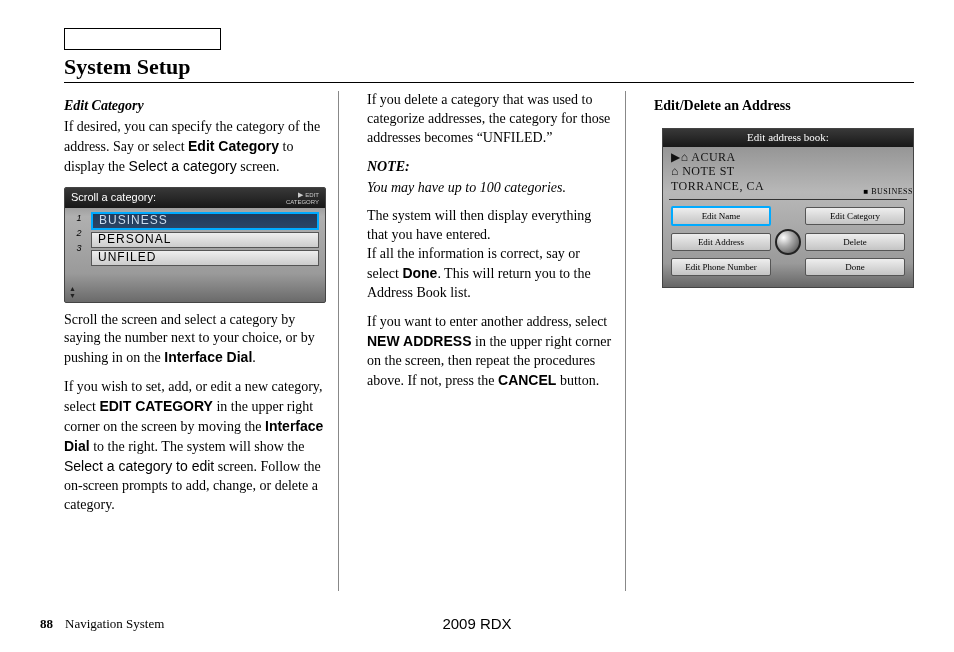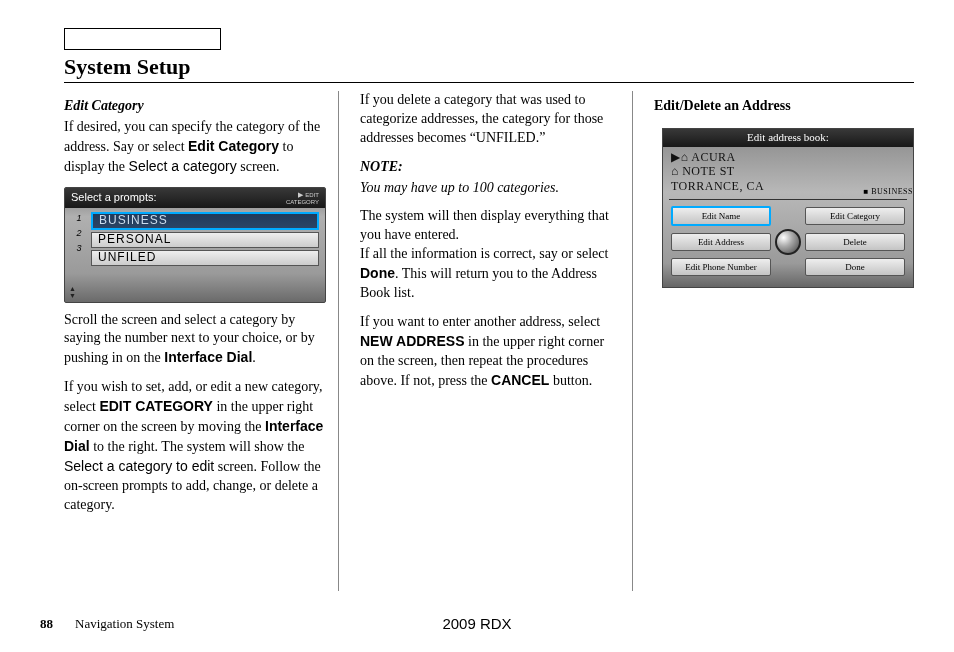--- a/index.html
+++ b/index.html
@@ -1,30 +1,30 @@
 <!DOCTYPE html>
 <html><head>
 <meta charset="utf-8">
 <style>
 body{margin:0;font-family:"Times New Roman",Times,serif;background:#fff;color:#000}
 .page{width:954px;height:652px;position:relative;box-sizing:border-box;padding:28px 40px 0 64px}
 .topbox{border:1.5px solid #000;width:155px;height:20px;margin-bottom:4px}
 .title{font-size:22px;font-weight:bold;border-bottom:1.5px solid #000;padding-bottom:2px;margin-bottom:8px}
-.cols{display:flex;gap:9px;height:500px}
+.cols{display:flex;gap:16px;height:500px}
 .col{flex:1;padding:0 12px;font-size:14px;line-height:1.35}
 .col.c1{padding-left:0;border-right:1px solid #888}
 .col.c2{border-right:1px solid #888}
 .col.c3{padding-right:0}
 .subh{font-weight:bold;font-style:italic;font-size:14px;margin:6px 0 2px 0}
 .p{margin:0 0 10px 0}
 .sans{font-family:Arial,Helvetica,sans-serif}
 .bsans{font-family:Arial,Helvetica,sans-serif;font-weight:bold}
 .footer{position:absolute;bottom:20px;left:40px;right:40px;display:flex;justify-content:space-between;align-items:flex-end}
 .pg{font-size:13px}
-.pg b{font-weight:bold;margin-right:22px}
+.pg b{font-weight:bold;margin-right:12px}
 .model{position:absolute;left:50%;transform:translateX(-50%);font-family:Arial,Helvetica,sans-serif;font-size:15px}
 
 .ss1{width:260px;height:114px;background:linear-gradient(#7a7a7a,#b0b0b0 25%,#9a9a9a 75%,#6a6a6a);border:1px solid #444;border-radius:2px;margin:6px 0 8px 0;font-family:Arial,Helvetica,sans-serif;font-size:10px;color:#000;position:relative;overflow:hidden}
 .ss1 .hdr{background:linear-gradient(#383838,#181818);color:#fff;height:20px;display:flex;align-items:center;justify-content:space-between;padding:0 6px;font-size:11px}
 .ss1 .hdr .r{font-size:7px;text-align:right;line-height:1;color:#ccc}
 .ss1 .body{padding:4px 6px;display:flex;gap:4px}
 .ss1 .nums{width:16px;display:flex;flex-direction:column;gap:3px;font-style:italic;font-size:9px;text-align:center}
 .ss1 .rows{flex:1;display:flex;flex-direction:column;gap:2px}
 .ss1 .row{background:linear-gradient(#eee,#ccc);border:1px solid #555;border-radius:0;height:14px;display:flex;align-items:center;padding:0 6px;font-size:12px;letter-spacing:1px}
 .ss1 .row.sel{border:2px solid #0af;background:linear-gradient(#223a5a,#2a4466);color:#cde}
@@ -51,21 +51,21 @@
   <div class="cols">
 
     <div class="col c1">
       <div class="subh">Edit Category</div>
       <p class="p">
         <span>If desired, you can specify the category of the address. Say or select </span><span class="bsans">Edit Category</span><span> to display the </span><span class="sans">Select a category</span><span> screen.</span>
       </p>
 
       <div class="ss1">
         <div class="hdr">
-          <span>Select a prompts:</span>
+          <span>Scroll a category:</span>
           <span class="r">▶ <span style="font-size:6px">EDIT<br>CATEGORY</span></span>
         </div>
         <div class="body">
           <div class="nums">
             <div>1</div>
             <div>2</div>
             <div>3</div>
           </div>
           <div class="rows">
             <div class="row sel">BUSINESS</div>

